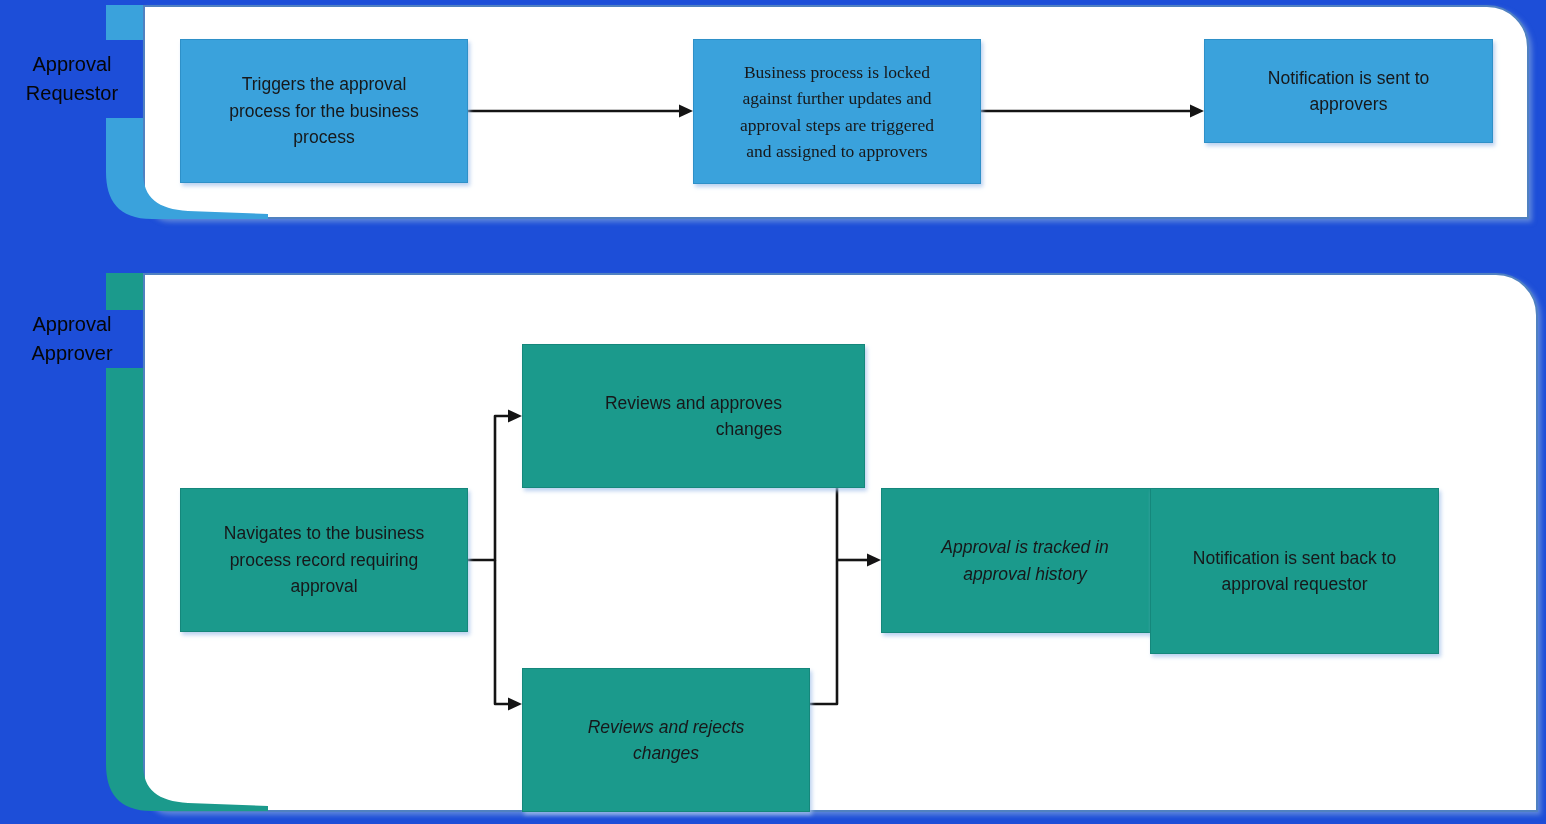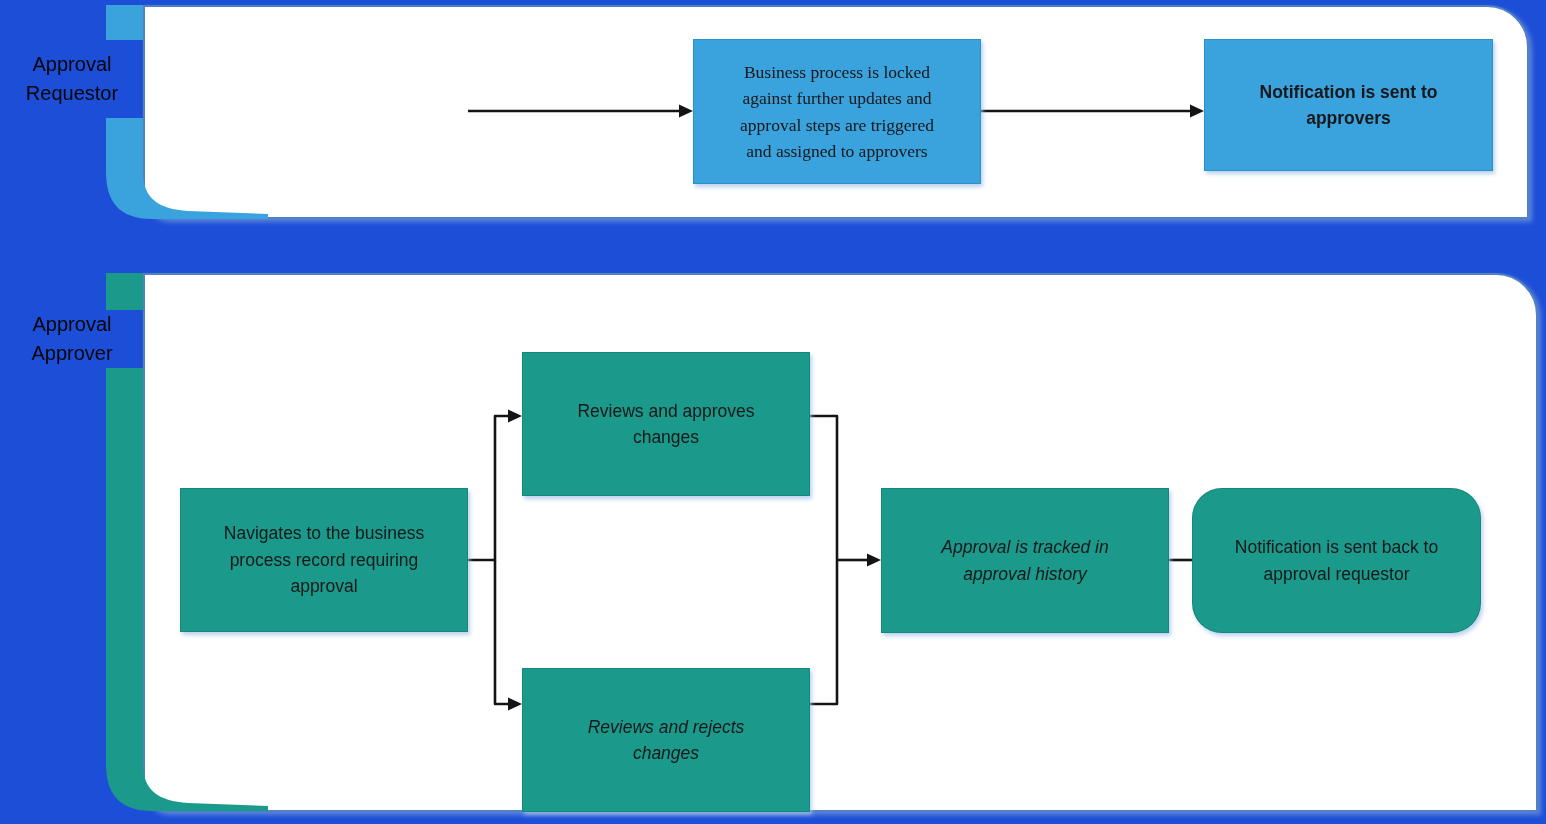--- a/index.html
+++ b/index.html
@@ -32,26 +32,26 @@
     position:absolute;z-index:3;box-sizing:border-box;
     display:flex;align-items:center;justify-content:center;text-align:center;
     font-size:17.5px;line-height:26.5px;color:#17181a;white-space:pre-line;
     padding:6px 14px;
     box-shadow:2px 3px 4px rgba(165,195,235,0.75);
   }
   .step-blue{background:#3aa2dc;border:1px solid rgba(10,90,140,0.25);}
   .step-teal{background:#1b9a8c;border:1px solid rgba(5,80,70,0.25);}
   .s-r1{left:180px;top:39px;width:288px;height:144px;}
   .s-r2{left:693px;top:39px;width:288px;height:145px;font-family:Liberation Serif, serif;}
-  .s-r3{left:1204px;top:39px;width:289px;height:132px;font-weight:bold;}
+  .s-r3{left:1204px;top:39px;width:289px;height:104px;}
   .s-a1{left:180px;top:488px;width:288px;height:144px;}
-  .s-a2{left:522px;top:352px;width:288px;height:144px;}
+  .s-a2{left:522px;top:344px;width:343px;height:144px;text-align:right;}
   .s-a3{left:522px;top:668px;width:288px;height:144px;font-style:italic;}
   .s-a4{left:881px;top:488px;width:288px;height:145px;font-style:italic;}
-  .s-a5{left:1192px;top:488px;width:289px;height:145px;border-radius:30px;}
+  .s-a5{left:1150px;top:488px;width:289px;height:166px;}
   .connector{stroke:#141414;stroke-width:2.6;fill:none;stroke-linejoin:round;}
   .arrowhead{fill:#141414;stroke:none;}
 </style>
 </head>
 <body>
 
 <div class="canvas">
 
   <div class="lane lane-requestor"></div>
   <div class="lane lane-approver"></div>
@@ -79,20 +79,23 @@
     <polygon class="arrowhead" points="881,560 867,553.5 867,566.5"></polygon>
     <path class="connector" d="M1169,560 H1200"></path>
     <polygon class="arrowhead" points="1213,560 1199,553.5 1199,566.5"></polygon>
   </svg>
 
   <div class="lane-label label-requestor">Approval
 Requestor</div>
   <div class="lane-label label-approver">Approval
 Approver</div>
 
+  <div class="step step-blue s-r1">Triggers the approval
+process for the business
+process</div>
   <div class="step step-blue s-r2">Business process is locked
 against further updates and
 approval steps are triggered
 and assigned to approvers</div>
   <div class="step step-blue s-r3">Notification is sent to
 approvers</div>
 
   <div class="step step-teal s-a1">Navigates to the business
 process record requiring
 approval</div>

